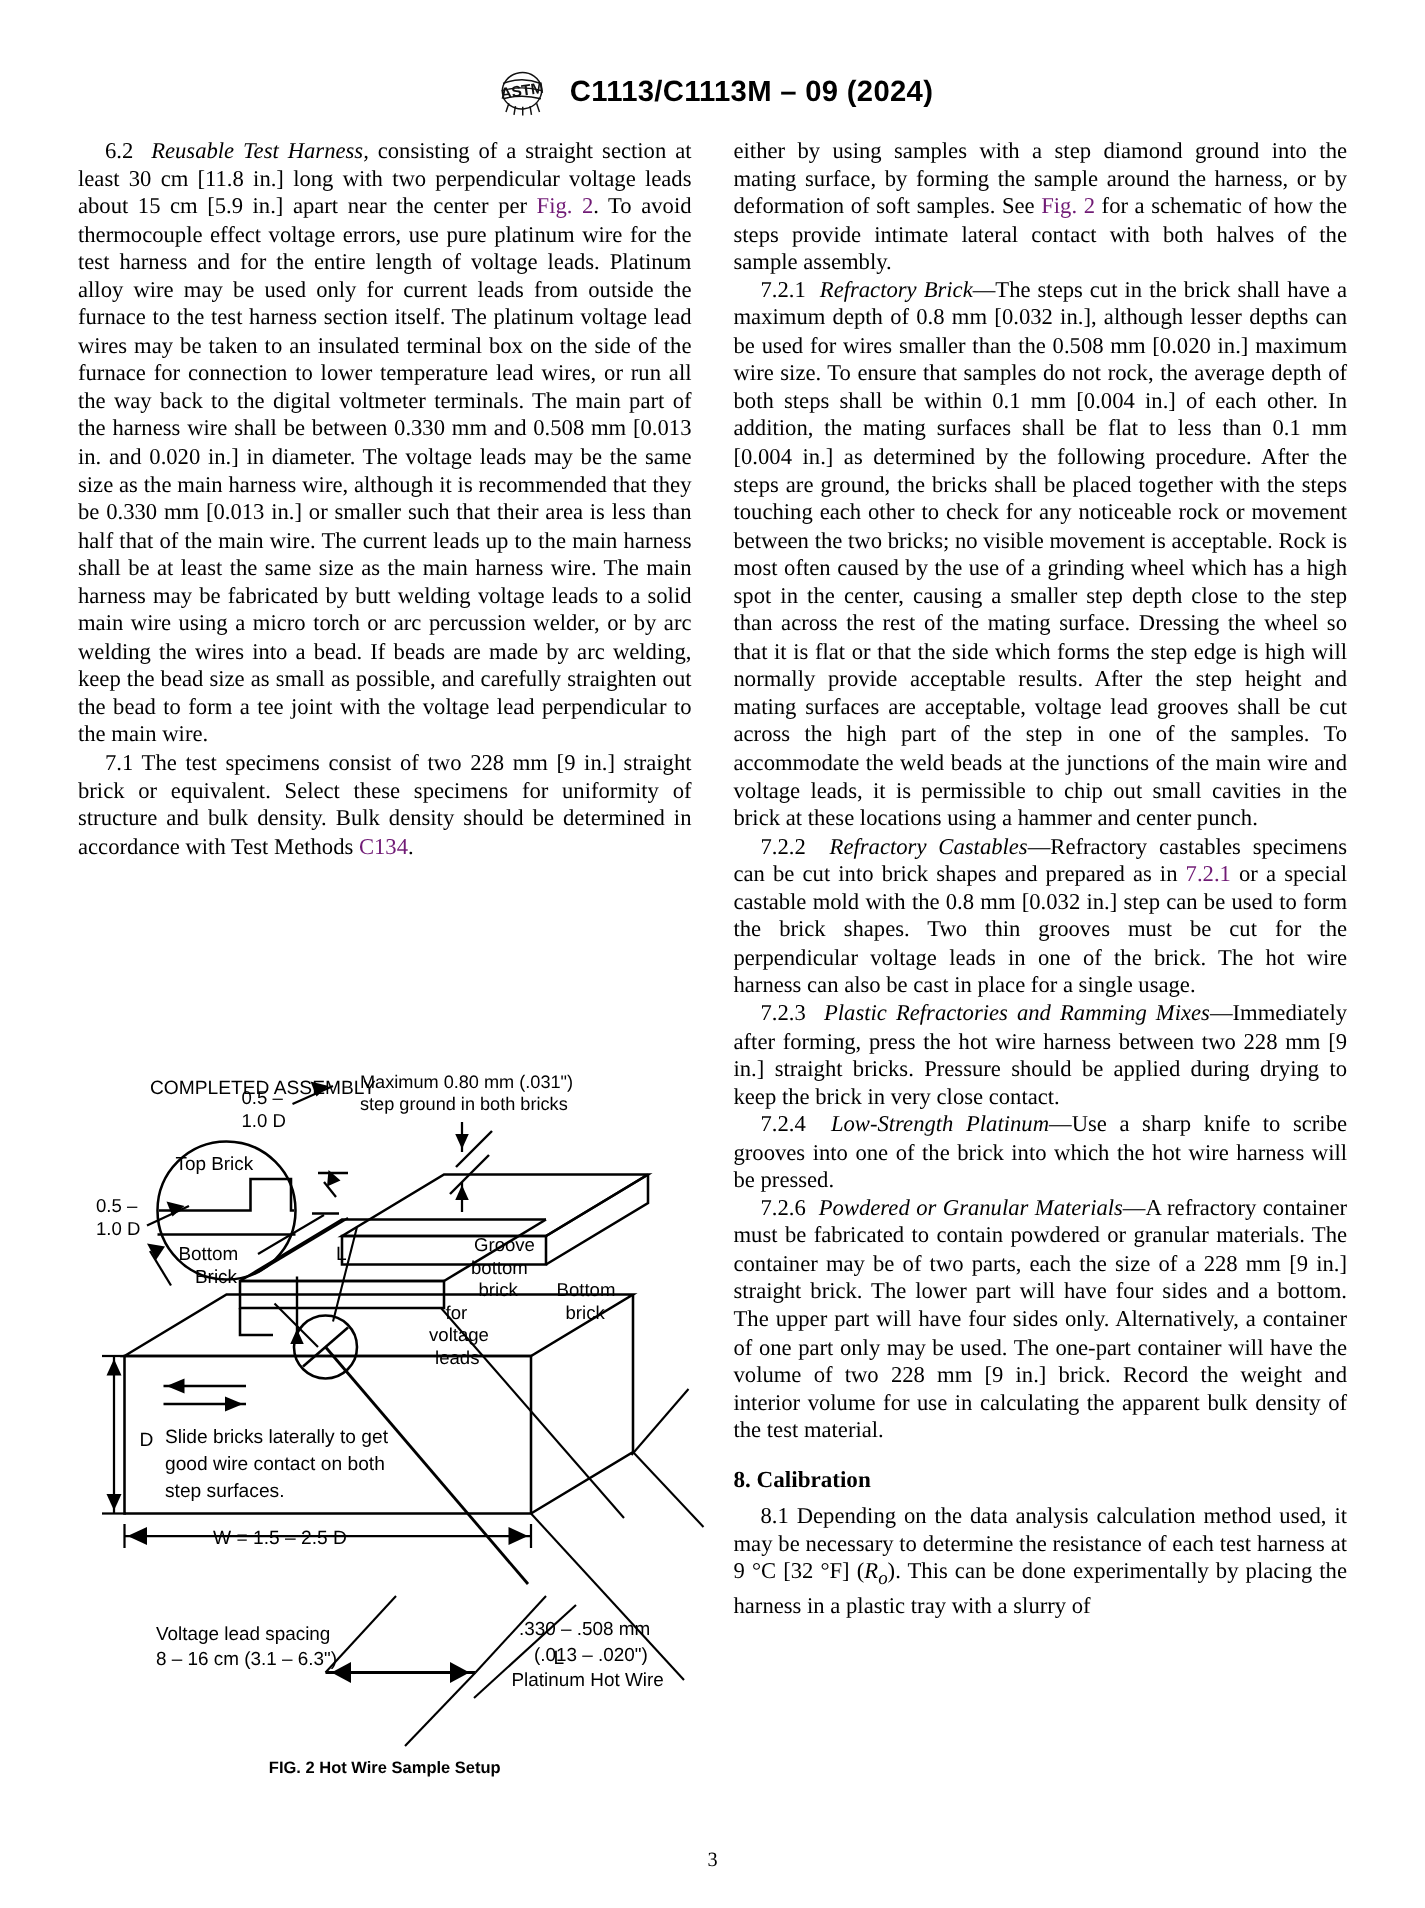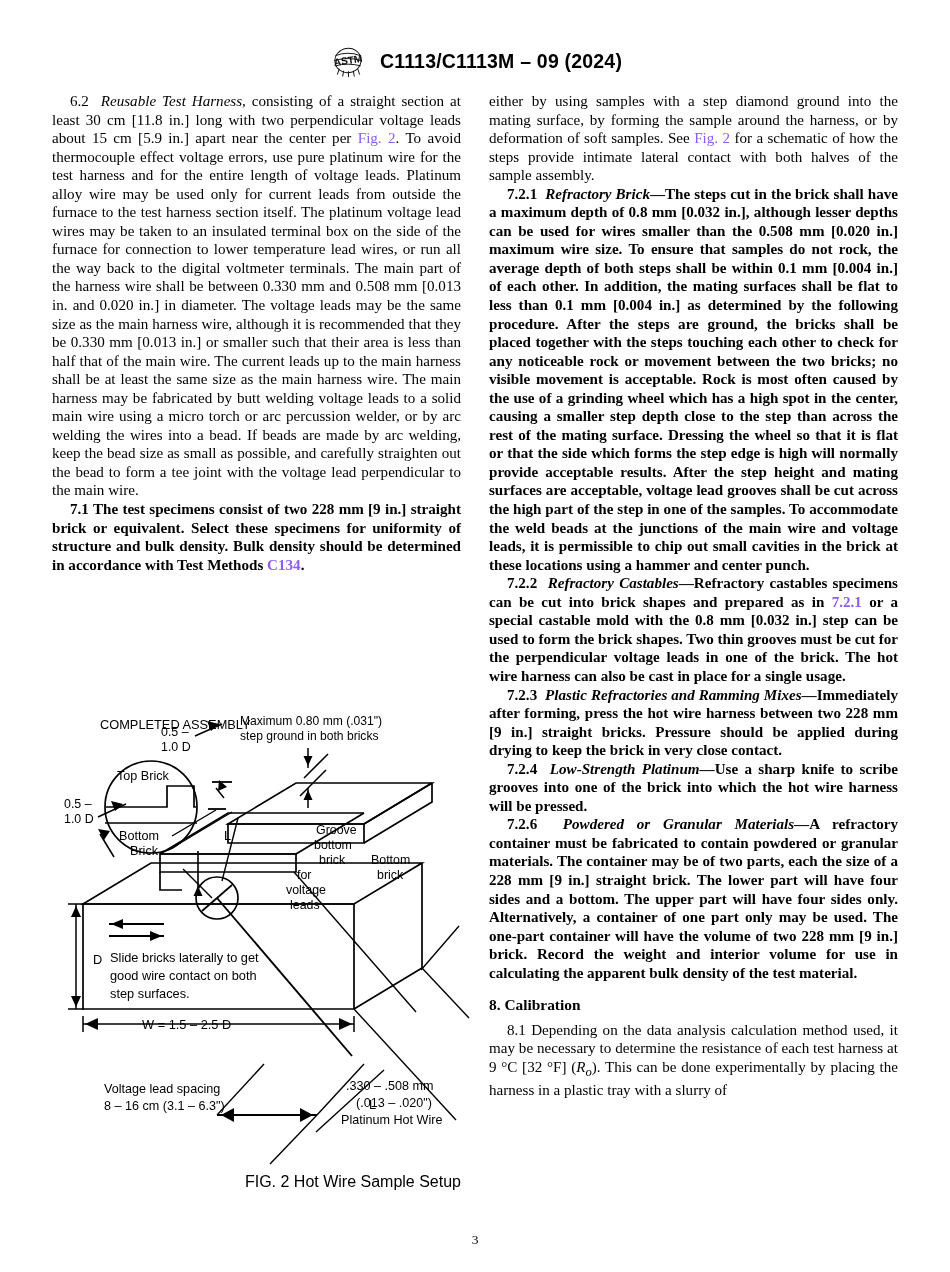--- a/index.html
+++ b/index.html
@@ -54,24 +54,24 @@
     width: 409px;
   }
   p.body {
     margin: 0 0 0 0;
     font-size: 15.1px;
     line-height: 18.55px;
     text-align: justify;
     text-justify: inter-word;
     hyphens: manual;
   }
-  p.body + p.body { margin-top: 0px; font-weight: bold; }
+  p.body + p.body { margin-top: 0px; }
   .indent { text-indent: 18px; }
   .ital { font-style: italic; }
-  .ref { color: #8b5cf6; }
+  .ref { color: #701a75; }
   h3.sect {
     font-family: "Liberation Serif", "DejaVu Serif", serif;
     font-weight: bold;
     font-size: 15.4px;
     line-height: 18.5px;
     margin: 14px 0 6px 0;
   }
   .gap-sm { height: 6px; }
 
   
@@ -81,24 +81,24 @@
     top: 712px;
     width: 409px;
     height: 505px;
   }
   .figure svg { display: block; }
   .fig-caption {
     position: absolute;
     left: 52px;
     top: 1173px;
     width: 409px;
-    text-align: right;
+    text-align: center;
     font-family: "Liberation Sans", "DejaVu Sans", sans-serif;
-    font-weight: normal;
-    font-size: 16px;
+    font-weight: bold;
+    font-size: 11px;
   }
 
   
   .page-number {
     position: absolute;
     bottom: 24px;
     left: 0;
     width: 950px;
     text-align: center;
     font-size: 13.5px;

